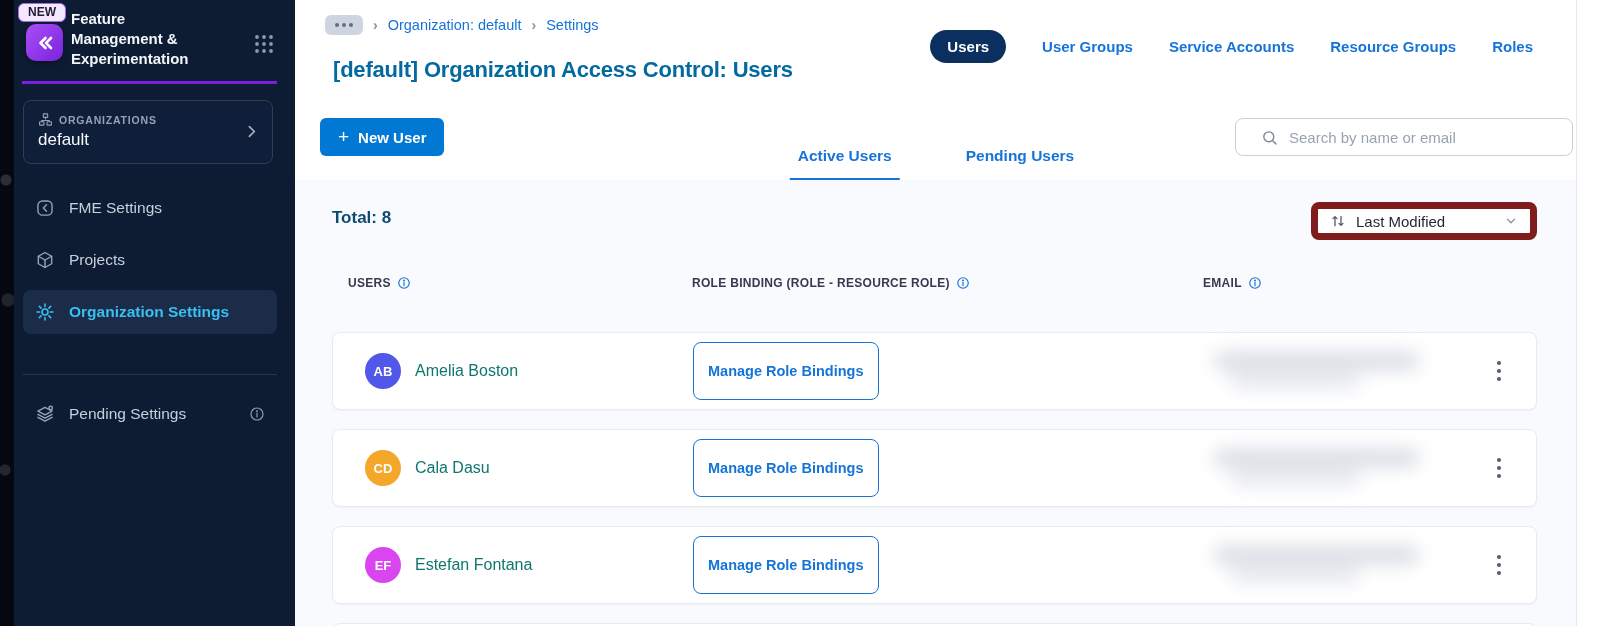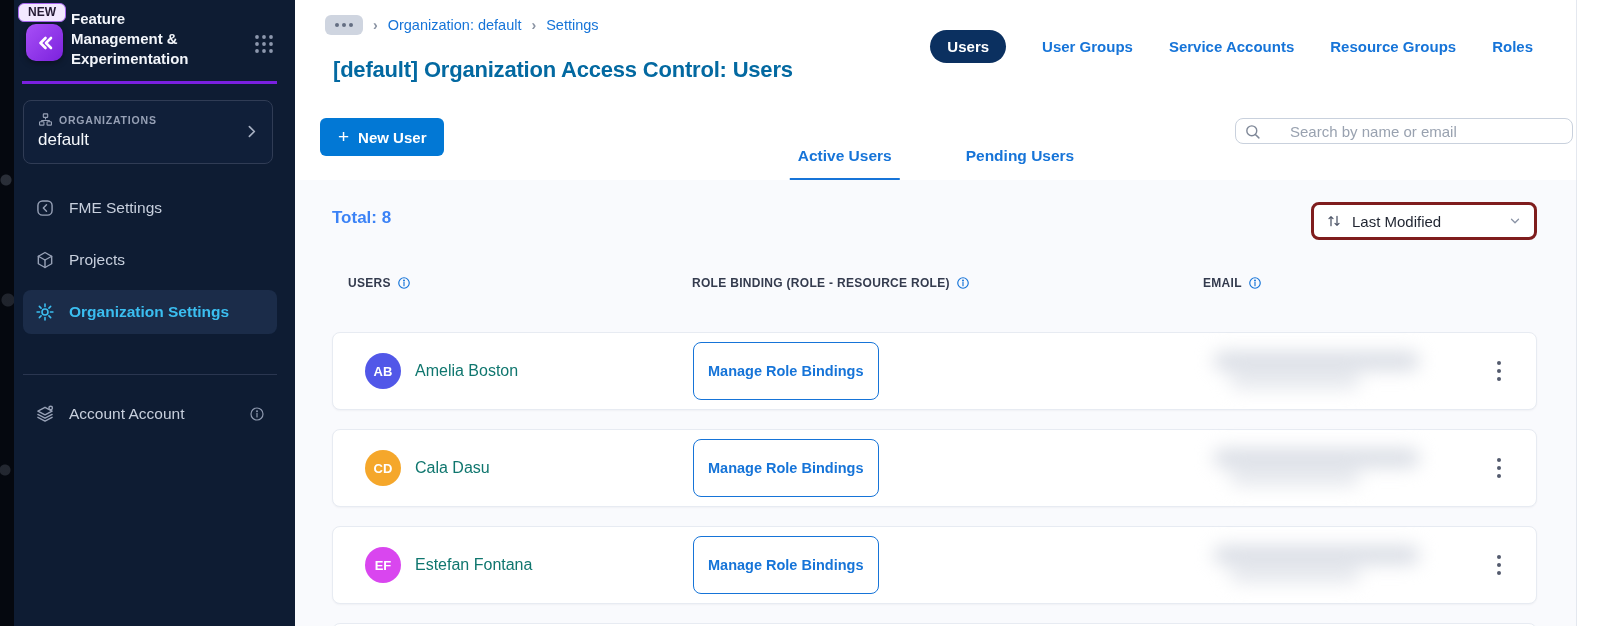--- a/index.html
+++ b/index.html
@@ -57,30 +57,30 @@
   .pill-tab{cursor:pointer;white-space:nowrap;}
   .pill-tab.active{background:#0B3060;color:#fff;padding:8px 17px;border-radius:999px;font-weight:700;}
 
   .toolbar{position:absolute;left:0;top:93px;right:23px;height:87px;background:#fff;border-bottom:1px solid #E4E8EF;}
   .btn-new{position:absolute;left:25px;top:25px;height:38px;padding:0 18px;background:#0278D5;color:#fff;border:none;
     border-radius:6px;font-family:"Liberation Sans",sans-serif;font-size:15px;font-weight:700;display:flex;align-items:center;gap:9px;cursor:pointer;}
   .btn-new .plus{font-size:19px;font-weight:400;line-height:1;margin-top:-2px;}
   .toolbar-tabs{position:absolute;left:50%;transform:translateX(-50%);bottom:-1px;display:flex;gap:58px;}
   .t-tab{padding:0 8px 13px;font-size:15.5px;font-weight:600;color:#1674D8;cursor:pointer;border-bottom:3px solid transparent;}
   .t-tab.active{border-bottom-color:#1674D8;}
-  .search{position:absolute;right:4px;top:25px;width:338px;height:26px;box-sizing:border-box;border:1px solid #C9D1DD;
-    border-radius:8px;background:#fff;display:flex;align-items:center;gap:27px;padding:0 8px;}
+  .search{position:absolute;right:4px;top:25px;width:338px;height:38px;box-sizing:border-box;border:1px solid #C9D1DD;
+    border-radius:8px;background:#fff;display:flex;align-items:center;gap:9px;padding:0 25px;}
   .search svg{flex:none;color:#7E8797;}
   .search input{border:none;outline:none;width:100%;font-family:"Liberation Sans",sans-serif;font-size:15px;color:#333;background:transparent;}
   .search input::placeholder{color:#99A2B0;}
 
   .content{position:absolute;left:0;top:180px;right:23px;bottom:0;background:#F9FAFD;overflow:hidden;}
-  .total{position:absolute;left:37px;top:28px;font-size:17px;font-weight:700;color:#3b82f6;}
+  .total{position:absolute;left:37px;top:28px;font-size:17px;font-weight:700;color:#0c4a6e;}
   .sort{position:absolute;right:40px;top:22px;height:38px;width:226px;box-sizing:border-box;background:#fff;
-    border:3px solid #7f1d1d;border-radius:8px;display:flex;align-items:center;gap:10px;padding:0 12px;cursor:pointer;}
+    border:7px solid #7f1d1d;border-radius:8px;display:flex;align-items:center;gap:10px;padding:0 12px;cursor:pointer;}
   .sort .sort-arrows{display:flex;color:#4E5668;}
   .sort-label{font-size:15px;font-weight:500;color:#1F2430;}
   .sort .chev{margin-left:auto;display:flex;color:#8A93A5;}
 
   .cols,.card{margin:0 40px 0 37px;display:grid;grid-template-columns:344px 511px 1fr 90px;align-items:center;
     padding:0 16px;box-sizing:border-box;}
   .cols{position:absolute;top:96px;left:0;right:0;}
   .col-h{display:flex;align-items:center;gap:6px;font-size:12px;font-weight:700;letter-spacing:.3px;color:#343B4E;}
   .col-h svg{color:#1674D8;}
 
@@ -185,21 +185,21 @@
 
     <div class="account-item">
       <span class="nicon" style="display:flex;color:#97A1B6">
         <svg width="20" height="20" viewBox="0 0 24 24" fill="none" stroke="currentColor" stroke-width="1.7" stroke-linecap="round" stroke-linejoin="round">
           <path d="M12 4 L3.5 8.5 L12 13 L20.5 8.5 Z"></path>
           <path d="M3.5 12.5 L12 17 L20.5 12.5"></path>
           <path d="M3.5 16 L12 20.5 L20.5 16"></path>
           <circle cx="18.8" cy="4.8" r="2.1"></circle>
         </svg>
       </span>
-      <span>Account Account</span>
+      <span>Pending Settings</span>
       <span class="info">
         <svg width="16" height="16" viewBox="0 0 24 24" fill="none" stroke="currentColor" stroke-width="1.8" stroke-linecap="round">
           <circle cx="12" cy="12" r="9"></circle>
             <path d="M12 11.2 V16.5"></path>
             <circle cx="12" cy="7.8" r="0.6" fill="currentColor"></circle>
         </svg>
       </span>
     </div>
   </aside>
 

